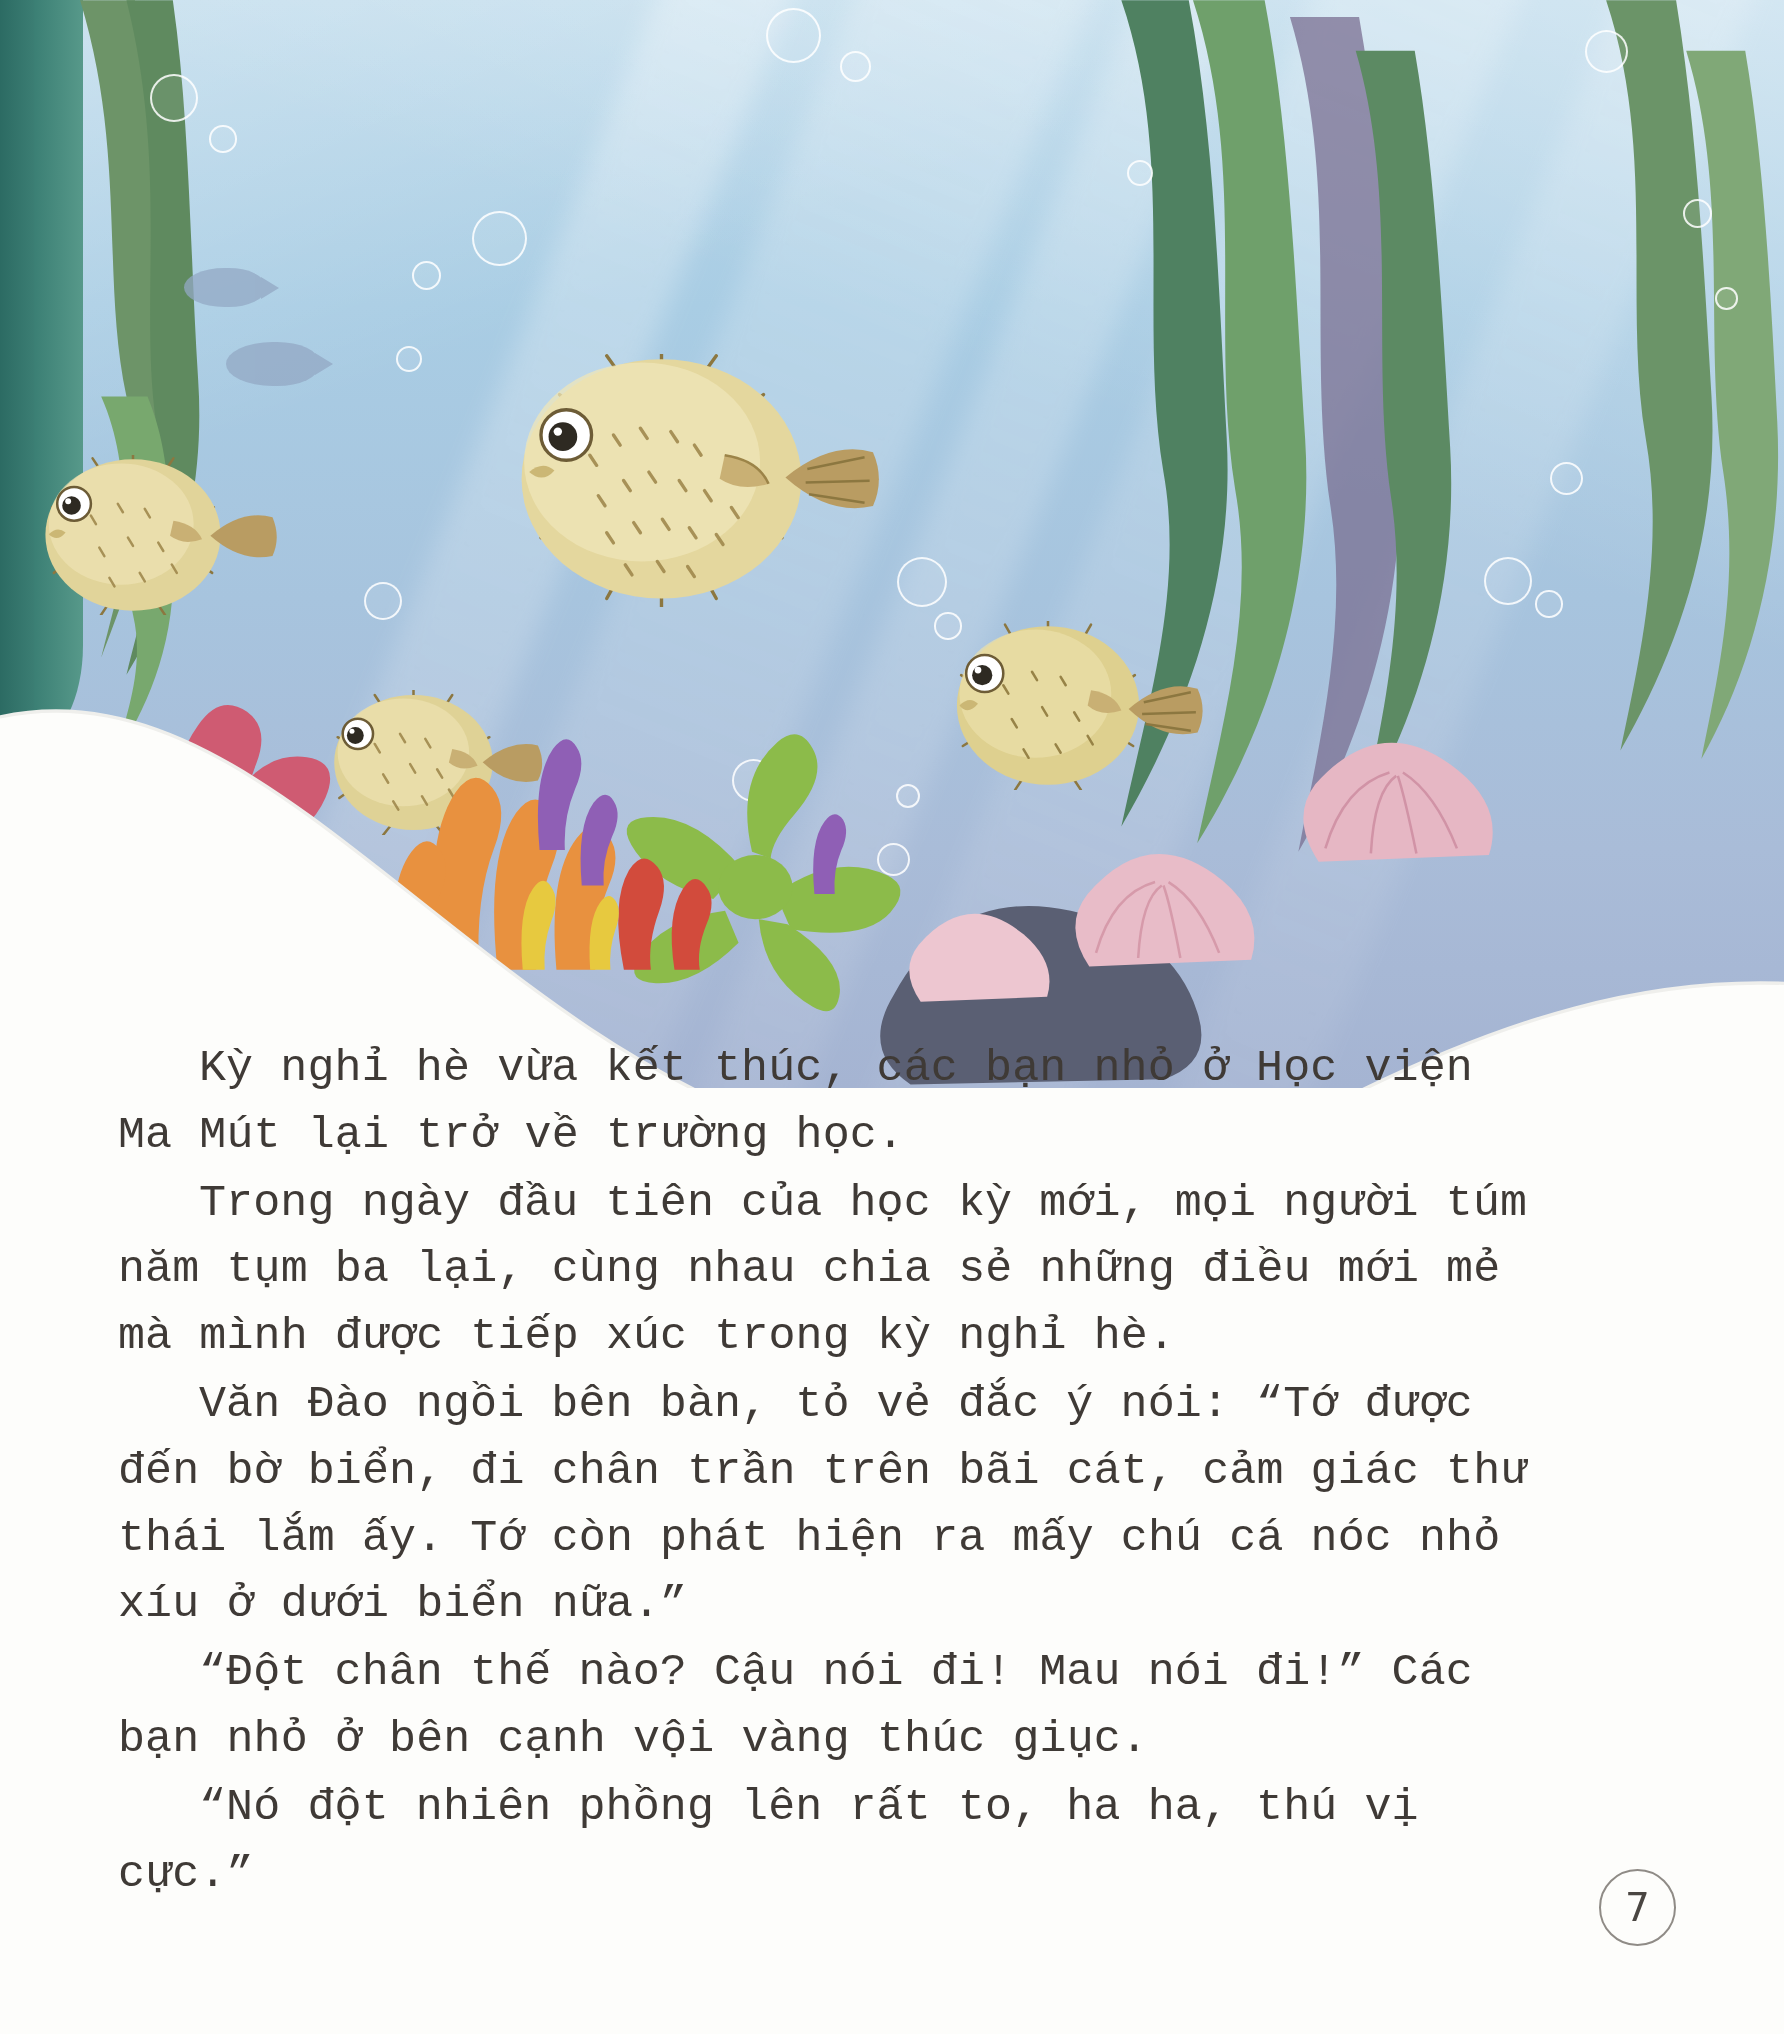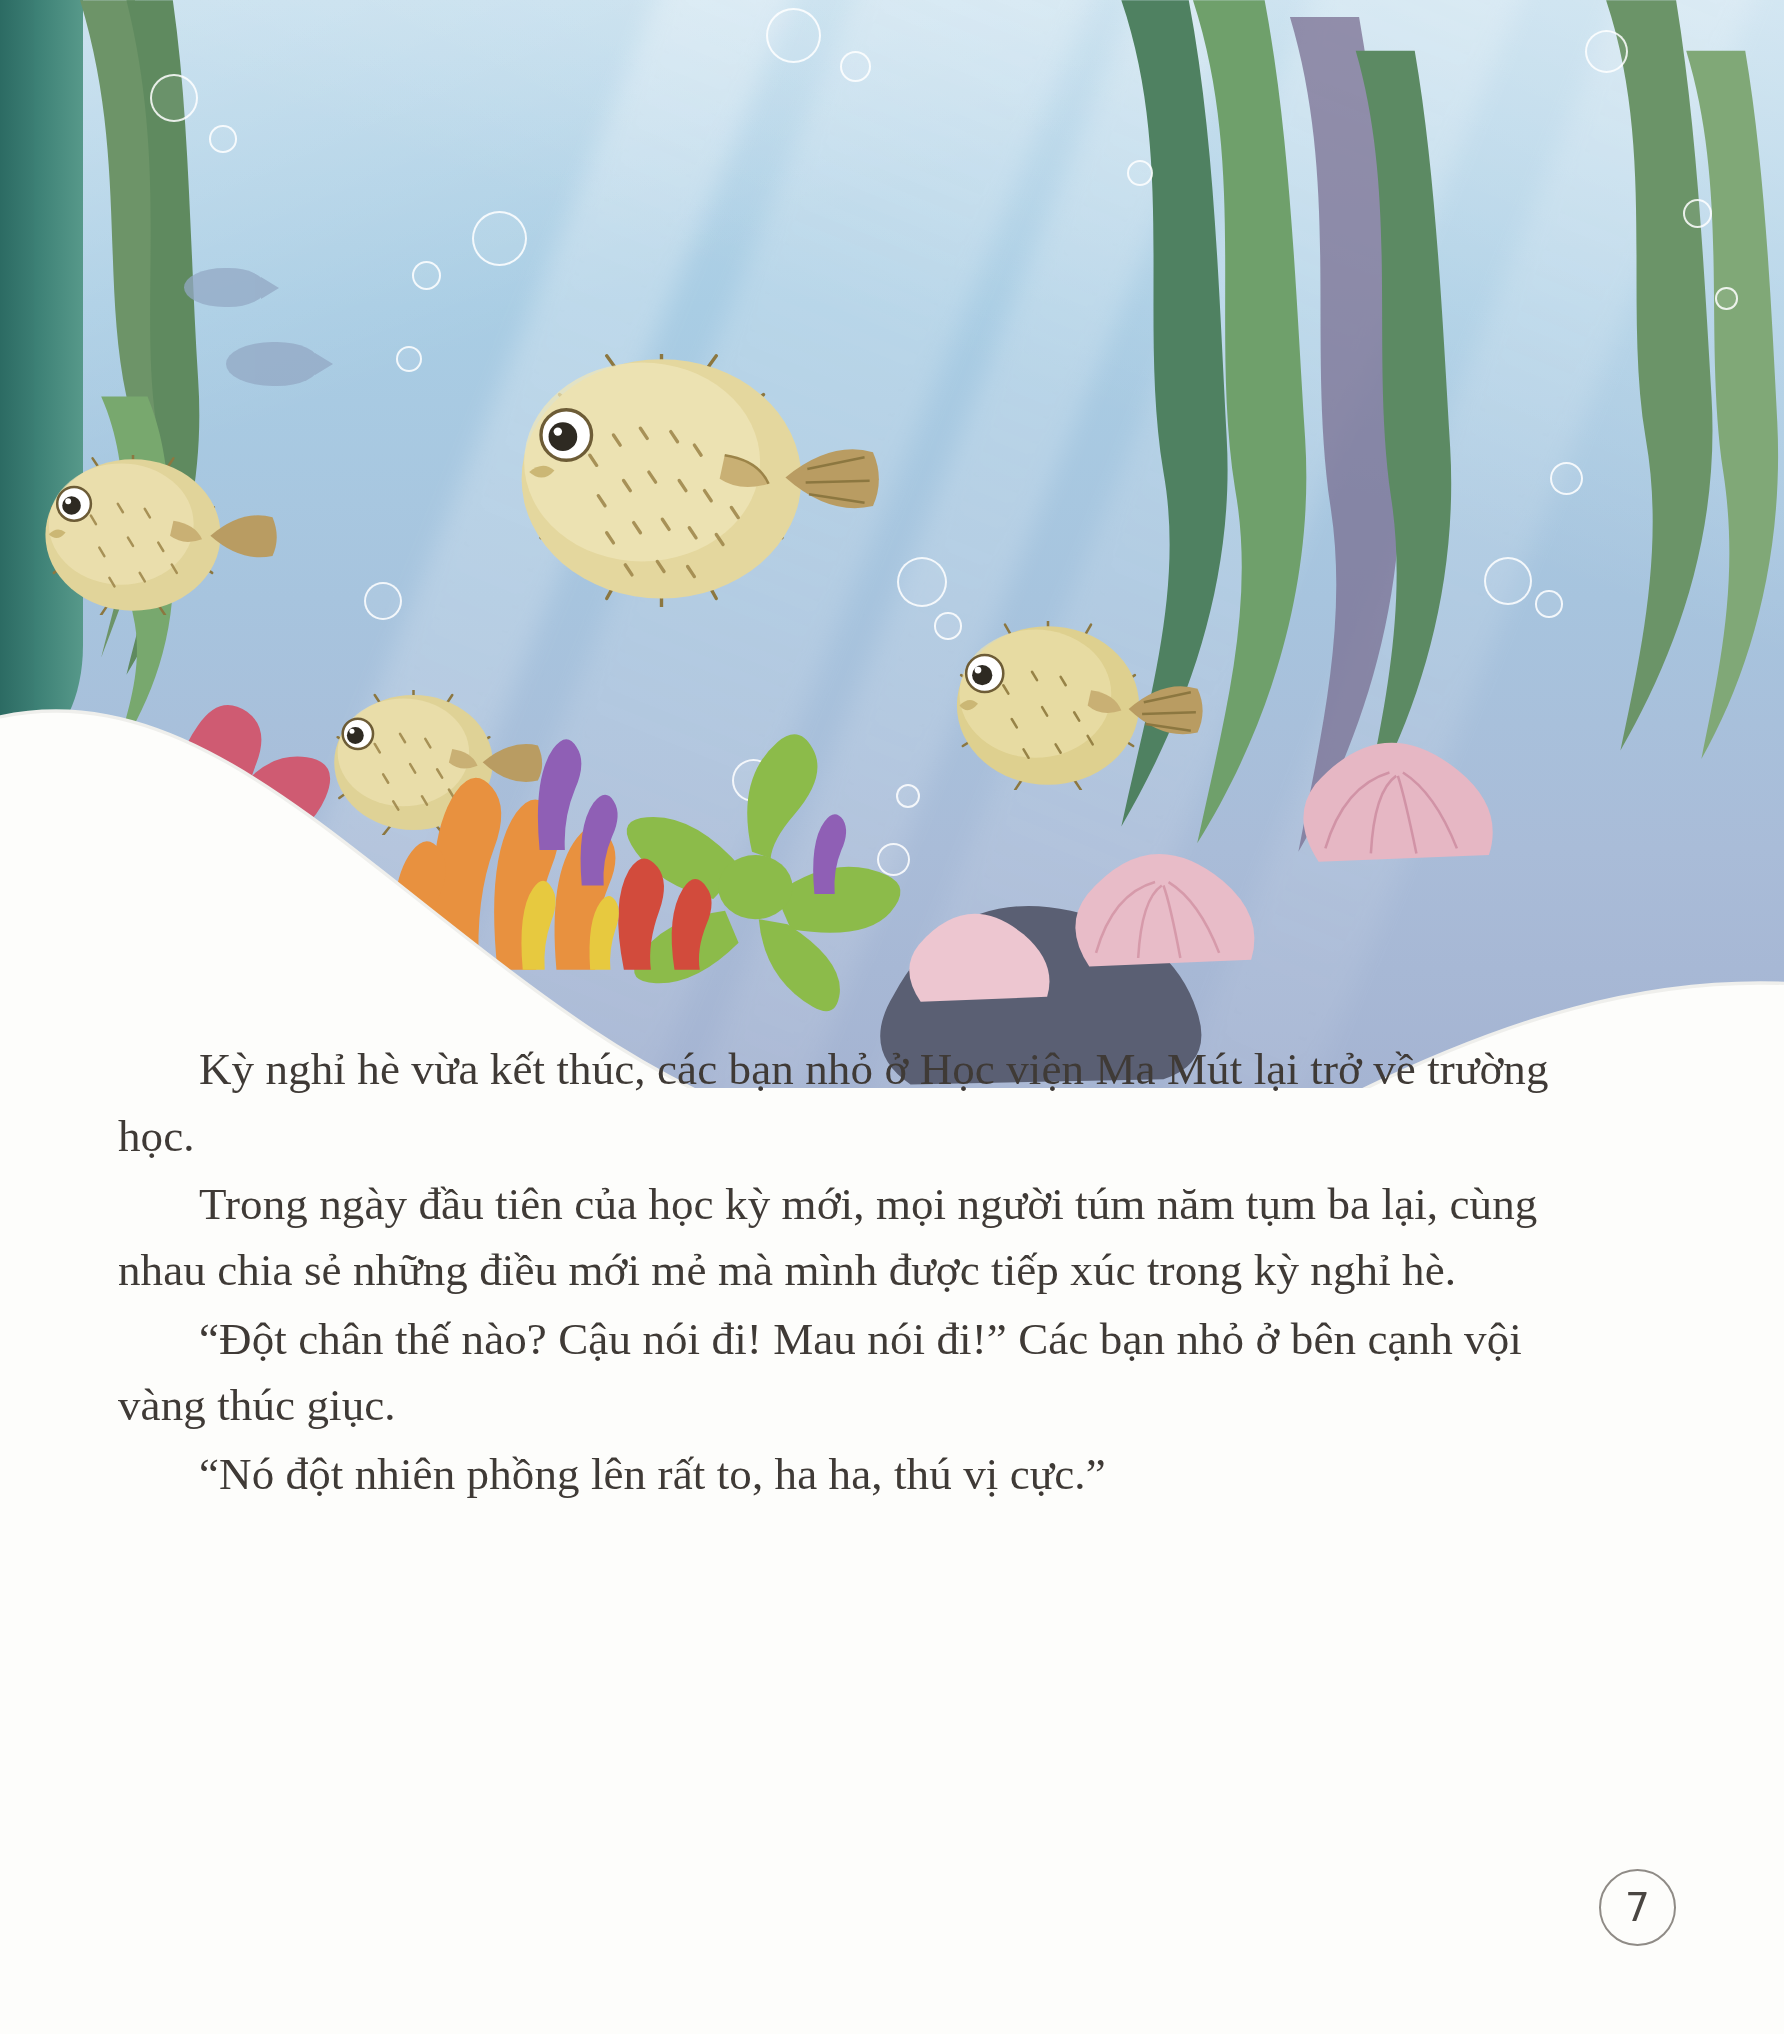--- a/index.html
+++ b/index.html
@@ -109,21 +109,21 @@
     width: 1784px; height: 641px;
   }
 
   
   .text-block {
     position: absolute;
     left: 118px;
     top: 1036px;
     width: 1434px;
     color: #3f3a36;
-    font-family: Liberation Serif, serif;
+    font-family: Liberation Mono, monospace;
     font-size: 45px;
     line-height: 1.48;
     letter-spacing: 0.1px;
   }
   .text-block p {
     margin: 0 0 1.7px 0;
     text-indent: 81px;
   }
 
   .page-number {
@@ -453,20 +453,21 @@
 
     <svg class="page-curve" viewBox="0 0 2116 760" preserveAspectRatio="none">
       <path d="M0 250 C 240 200, 420 430, 700 620 C 1000 820, 1320 840, 1600 700 C 1790 606, 1950 560, 2116 566 L2116 760 L0 760 Z" fill="#fdfdfb"></path>
       <path d="M0 250 C 240 200, 420 430, 700 620 C 1000 820, 1320 840, 1600 700 C 1790 606, 1950 560, 2116 566" fill="none" stroke="#efefec" stroke-width="4"></path>
     </svg>
   </div>
 
   <div class="text-block">
     <p>Kỳ nghỉ hè vừa kết thúc, các bạn nhỏ ở Học viện Ma Mút lại trở về trường học.</p>
     <p>Trong ngày đầu tiên của học kỳ mới, mọi người túm năm tụm ba lại, cùng nhau chia sẻ những điều mới mẻ mà mình được tiếp xúc trong kỳ nghỉ hè.</p>
+    <p>Văn Đào ngồi bên bàn, tỏ vẻ đắc ý nói: “Tớ được đến bờ biển, đi chân trần trên bãi cát, cảm giác thư thái lắm ấy. Tớ còn phát hiện ra mấy chú cá nóc nhỏ xíu ở dưới biển nữa.”</p>
     <p>“Đột chân thế nào? Cậu nói đi! Mau nói đi!” Các bạn nhỏ ở bên cạnh vội vàng thúc giục.</p>
     <p>“Nó đột nhiên phồng lên rất to, ha ha, thú vị cực.”</p>
   </div>
 
   <div class="page-number">7</div>
 
 </div>
 
 
 </body></html>

